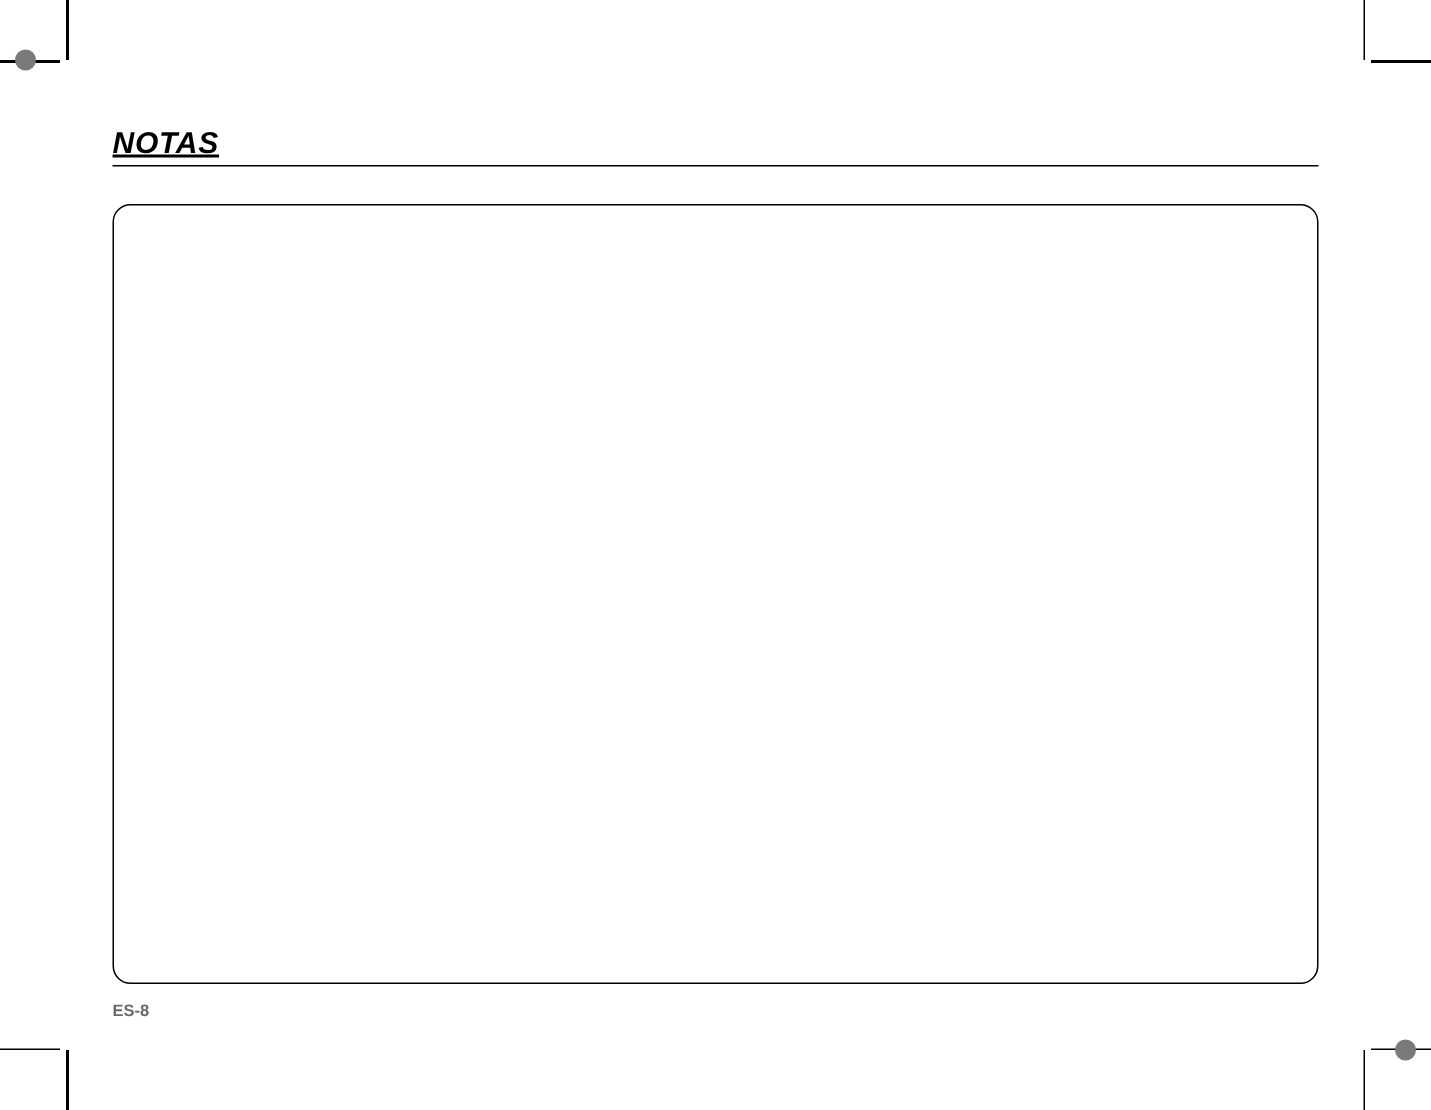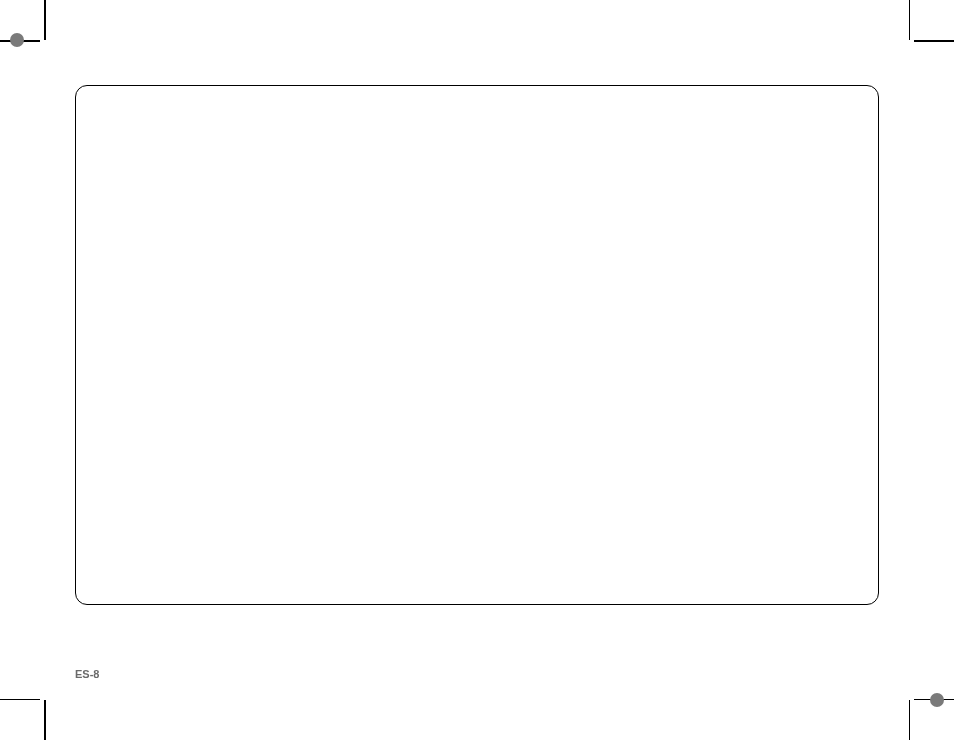--- a/index.html
+++ b/index.html
@@ -87,16 +87,19 @@
 <div class="crop-mark crop-h crop-tr-h"></div>
 <div class="crop-mark crop-v crop-bl-v"></div>
 <div class="crop-mark crop-h crop-bl-h"></div>
 <div class="crop-mark crop-v crop-br-v"></div>
 <div class="crop-mark crop-h crop-br-h"></div>
 
 <div class="registration-dot reg-tl"></div>
 <div class="registration-dot reg-br"></div>
 
 <div class="page-content">
+  <div class="heading-wrapper">
+    <h1 class="heading">NOTAS</h1>
+  </div>
   <div class="notes-box"></div>
 </div>
 
 <div class="page-number">ES-8</div>
 
 </body></html>

